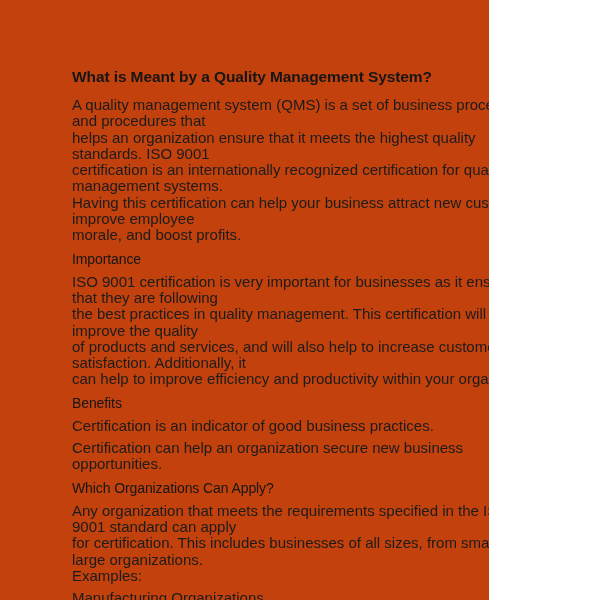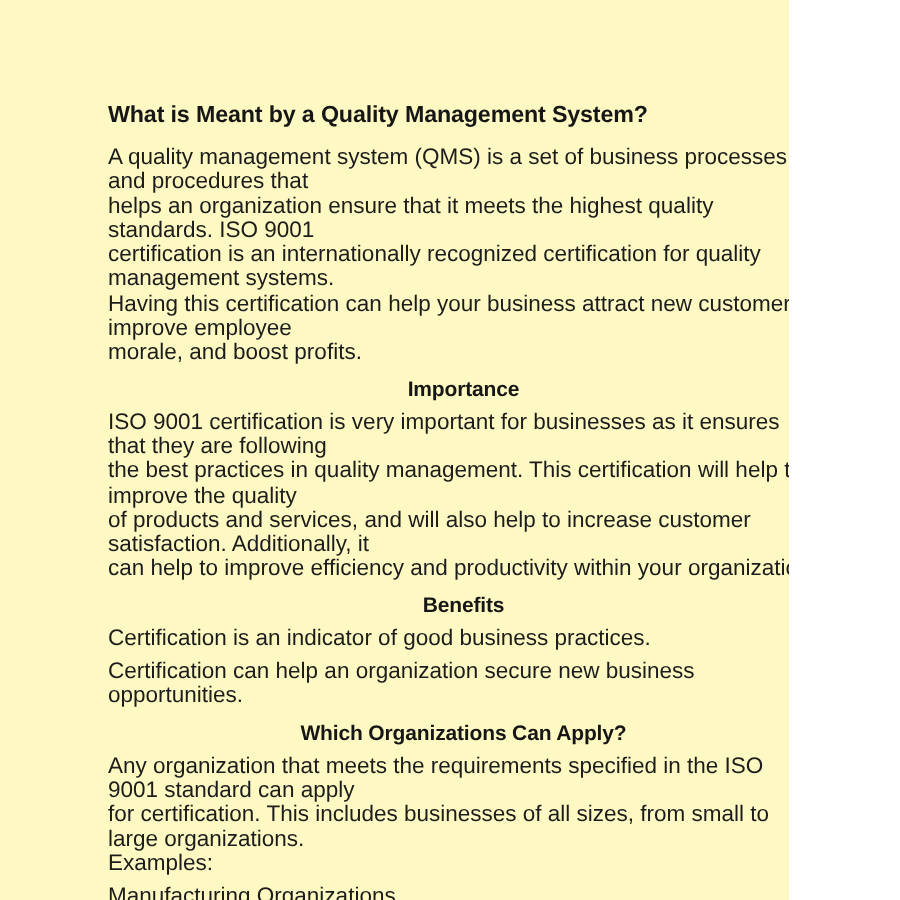--- a/index.html
+++ b/index.html
@@ -2,48 +2,47 @@
 <html><head>
 <meta charset="utf-8">
 <style>
   html, body {
     margin: 0;
     padding: 0;
     background: #ffffff;
   }
   .page {
     position: relative;
-    width: 526px;
+    width: 489px;
     height: 600px;
-    background: #fef9c3;
+    background: #c2410c;
     overflow: hidden;
     font-family: "Liberation Sans", sans-serif;
   }
   .content {
     position: absolute;
     left: 72px;
     top: 67px;
     width: 474px;
   }
   .doc-h1 {
     font-size: 15.5px;
     line-height: 19px;
     font-weight: bold;
     color: #161616;
     letter-spacing: -0.1px;
     margin: 0 0 11px 0;
   }
   .doc-h2 {
     font-size: 14px;
     line-height: 18px;
-    font-weight: bold;
+    font-weight: normal;
     color: #161616;
     letter-spacing: -0.1px;
     margin: 0 0 6px 0;
-    text-align: center;
   }
   .doc-p {
     font-size: 15px;
     line-height: 16.3px;
     color: #1c1c1c;
     margin: 0 0 6px 0;
     white-space: pre-line; 
   }
 </style>
 </head>

